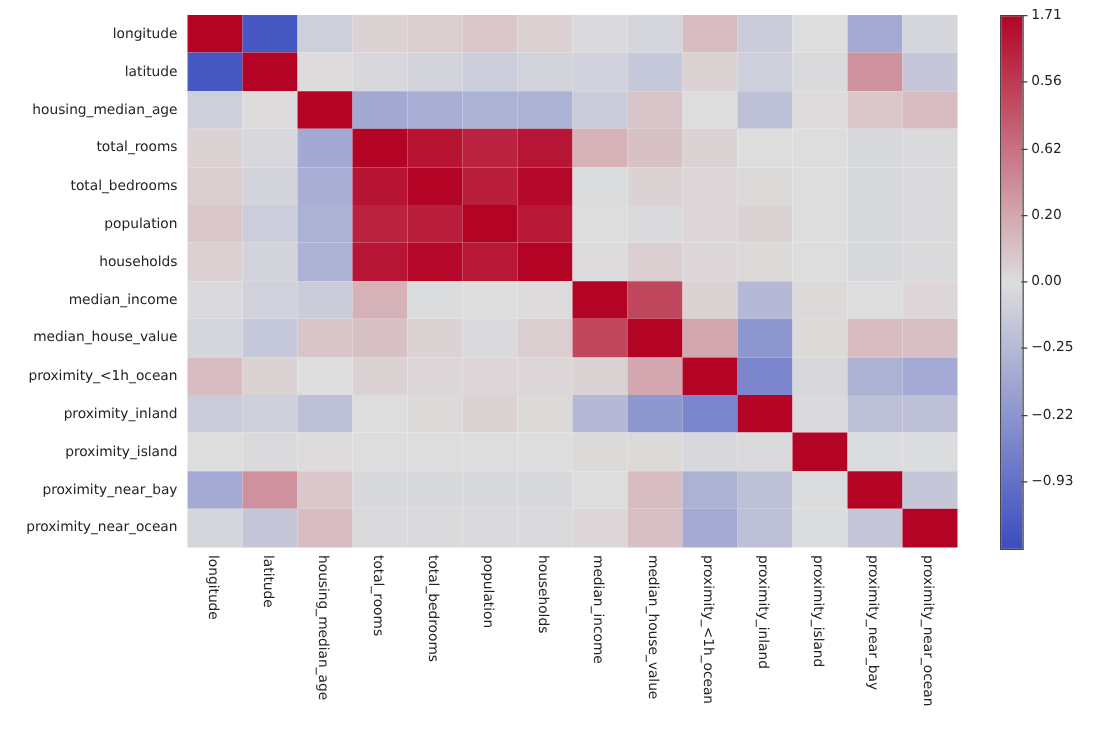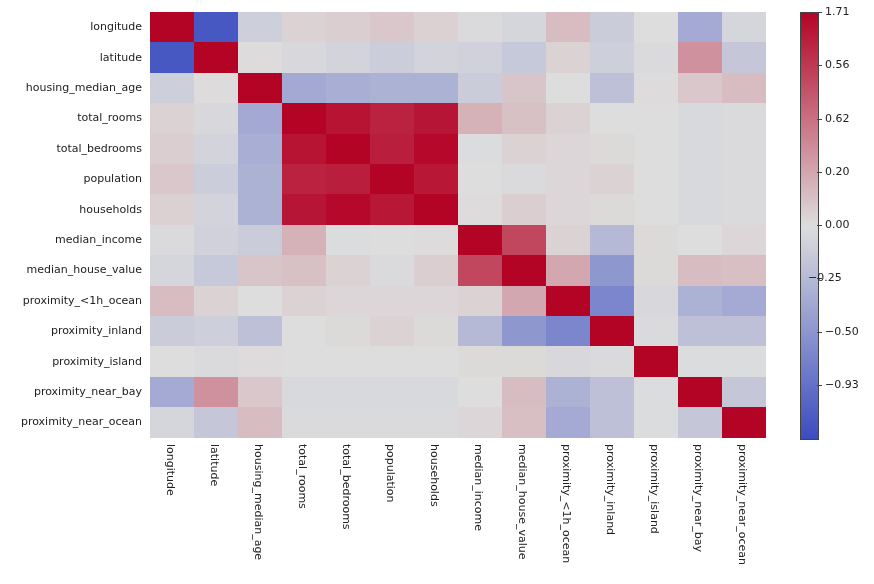--- a/index.html
+++ b/index.html
@@ -236,23 +236,23 @@
     <div class="xlab" style="left: 529px; top: 443.6px;">median_house_value</div>
     <div class="xlab" style="left: 573px; top: 443.6px;">proximity_&lt;1h_ocean</div>
     <div class="xlab" style="left: 617px; top: 443.6px;">proximity_inland</div>
     <div class="xlab" style="left: 661px; top: 443.6px;">proximity_island</div>
     <div class="xlab" style="left: 705px; top: 443.6px;">proximity_near_bay</div>
     <div class="xlab" style="left: 749px; top: 443.6px;">proximity_near_ocean</div>
     <div class="cbar-box" style="left: 800px; top: 12px; width: 17px; height: 426px; background: linear-gradient(to top, rgb(59, 76, 192) 0%, rgb(75, 91, 195) 5%, rgb(91, 105, 198) 10%, rgb(108, 120, 201) 15%, rgb(124, 134, 204) 20%, rgb(140, 149, 207) 25%, rgb(156, 163, 209) 30%, rgb(172, 178, 212) 35%, rgb(189, 192, 215) 40%, rgb(205, 207, 218) 45%, rgb(221, 221, 221) 50%, rgb(217, 199, 203) 55%, rgb(213, 178, 184) 60%, rgb(209, 156, 166) 65%, rgb(205, 134, 148) 70%, rgb(201, 113, 130) 75%, rgb(196, 91, 111) 80%, rgb(192, 69, 93) 85%, rgb(188, 47, 75) 90%, rgb(184, 26, 56) 95%, rgb(180, 4, 38) 100%);"></div>
     <div class="cbar-line" style="left: 817px; top: 384.75px;"></div>
     <div class="cbar-tick" style="left: 825px; top: 377.75px;">−0.93</div>
     <div class="cbar-line" style="left: 817px; top: 331.5px;"></div>
-    <div class="cbar-tick" style="left: 825px; top: 324.5px;">−0.50</div>
+    <div class="cbar-tick" style="left: 825px; top: 324.5px;">−0.22</div>
     <div class="cbar-line" style="left: 817px; top: 278.25px;"></div>
-    <div class="cbar-tick" style="left: 808px; top: 271.25px;">−0.25</div>
+    <div class="cbar-tick" style="left: 825px; top: 271.25px;">−0.25</div>
     <div class="cbar-line" style="left: 817px; top: 225px;"></div>
     <div class="cbar-tick" style="left: 825px; top: 218px;">0.00</div>
     <div class="cbar-line" style="left: 817px; top: 171.75px;"></div>
     <div class="cbar-tick" style="left: 825px; top: 164.75px;">0.20</div>
     <div class="cbar-line" style="left: 817px; top: 118.5px;"></div>
     <div class="cbar-tick" style="left: 825px; top: 111.5px;">0.62</div>
     <div class="cbar-line" style="left: 817px; top: 65.25px;"></div>
     <div class="cbar-tick" style="left: 825px; top: 58.25px;">0.56</div>
     <div class="cbar-line" style="left: 817px; top: 12px;"></div>
     <div class="cbar-tick" style="left: 825px; top: 5px;">1.71</div>

